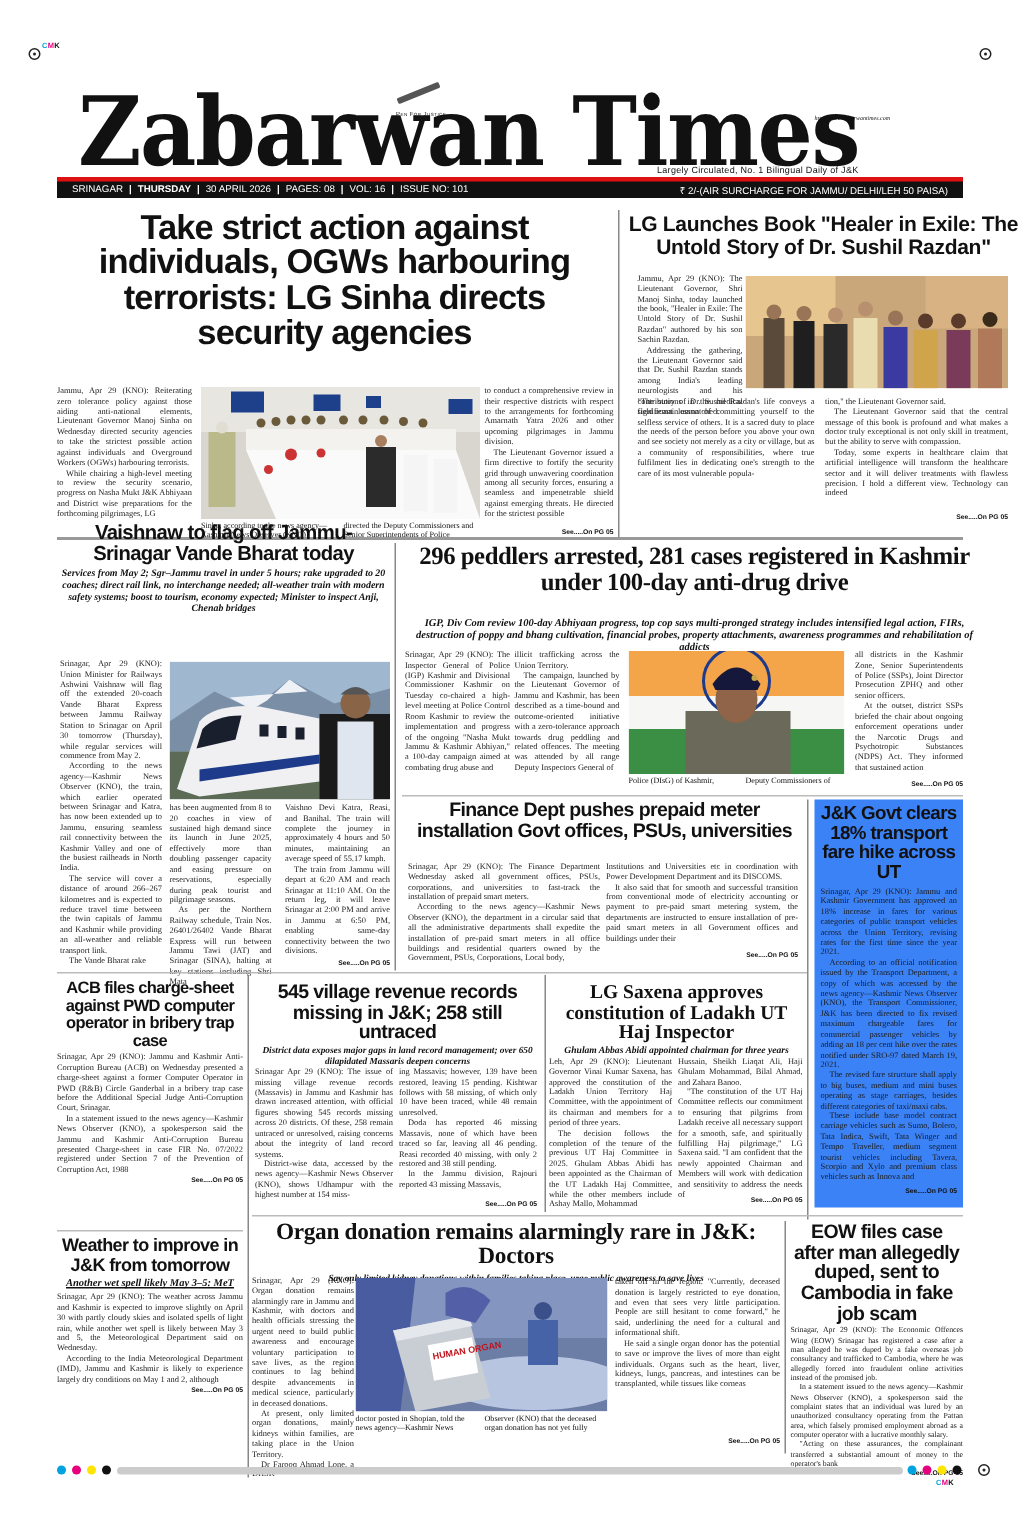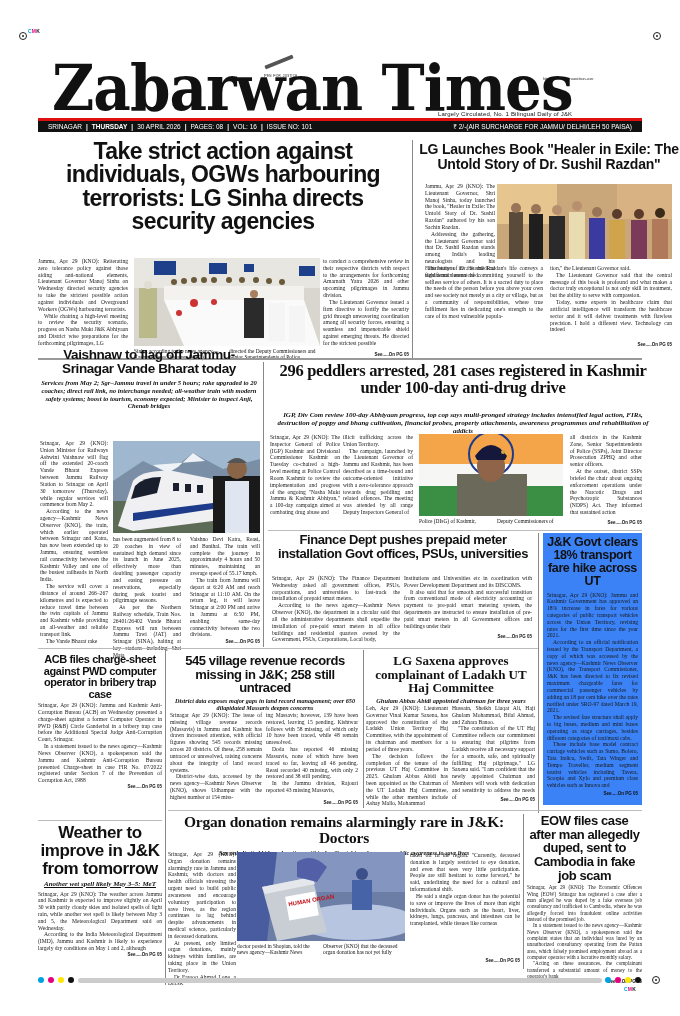--- a/index.html
+++ b/index.html
@@ -275,21 +275,21 @@
     <p>Srinagar, Apr 29 (KNO): Jammu and Kashmir Anti-Corruption Bureau (ACB) on Wednesday presented a charge-sheet against a former Computer Operator in PWD (R&amp;B) Circle Ganderbal in a bribery trap case before the Additional Special Judge Anti-Corruption Court, Srinagar.</p>
     <p>In a statement issued to the news agency—Kashmir News Observer (KNO), a spokesperson said the Jammu and Kashmir Anti-Corruption Bureau presented Charge-sheet in case FIR No. 07/2022 registered under Section 7 of the Prevention of Corruption Act, 1988</p>
   </div>
   <div class="see">See.....On PG 05</div>
 </div>
 
 <div class="abs rule-h" style="left:38px;top:820px;width:124px;"></div>
 <div class="abs rule-v" style="left:165px;top:650px;height:335px;"></div>
 
 <div class="abs" style="left:38px;top:824px;width:124px;">
-  <div class="hl-cond" style="font-size:17px;">Weather to improve in J&amp;K from tomorrow</div>
+  <div class="hl-cond" style="font-size:12px;">Weather to improve in J&amp;K from tomorrow</div>
   <div class="deck" style="font-size:7px;margin-top:2px;text-decoration:underline;">Another wet spell likely May 3–5: MeT</div>
   <div class="body" style="margin-top:3px;">
     <p>Srinagar, Apr 29 (KNO): The weather across Jammu and Kashmir is expected to improve slightly on April 30 with partly cloudy skies and isolated spells of light rain, while another wet spell is likely between May 3 and 5, the Meteorological Department said on Wednesday.</p>
     <p>According to the India Meteorological Department (IMD), Jammu and Kashmir is likely to experience largely dry conditions on May 1 and 2, although</p>
   </div>
   <div class="see">See.....On PG 05</div>
 </div>
 
 <div class="abs" style="left:168px;top:654px;width:194px;">
   <div class="hl-cond" style="font-size:13px;">545 village revenue records missing in J&amp;K; 258 still untraced</div>
@@ -302,21 +302,21 @@
 <div class="abs body" style="left:266px;top:712px;width:92px;">
   <p style="text-indent:0">ing Massavis; however, 139 have been restored, leaving 15 pending. Kishtwar follows with 58 missing, of which only 10 have been traced, while 48 remain unresolved.</p>
   <p>Doda has reported 46 missing Massavis, none of which have been traced so far, leaving all 46 pending. Reasi recorded 40 missing, with only 2 restored and 38 still pending.</p>
   <p>In the Jammu division, Rajouri reported 43 missing Massavis,</p>
 </div>
 <div class="abs see" style="left:300px;top:800px;width:58px;">See.....On PG 05</div>
 
 <div class="abs rule-v" style="left:363px;top:650px;height:158px;"></div>
 
 <div class="abs" style="left:366px;top:654px;width:170px;">
-  <div class="hl-serif" style="font-size:13px;">LG Saxena approves complainant of Ladakh UT Haj Committee</div>
+  <div class="hl-serif" style="font-size:13px;">LG Saxena approves constitution of Ladakh UT Haj Inspector</div>
   <div class="deck" style="font-size:6.4px;margin-top:2px;">Ghulam Abbas Abidi appointed chairman for three years</div>
 </div>
 <div class="abs body" style="left:366px;top:705px;width:82px;">
   <p>Leh, Apr 29 (KNO): Lieutenant Governor Vinai Kumar Saxena, has approved the constitution of the Ladakh Union Territory Haj Committee, with the appointment of its chairman and members for a period of three years.</p>
   <p>The decision follows the completion of the tenure of the previous UT Haj Committee in 2025. Ghulam Abbas Abidi has been appointed as the Chairman of the UT Ladakh Haj Committee, while the other members include Ashay Mallo, Mohammad</p>
 </div>
 <div class="abs body" style="left:452px;top:705px;width:83px;">
   <p style="text-indent:0">Hussain, Sheikh Liaqat Ali, Haji Ghulam Mohammad, Bilal Ahmad, and Zahara Banoo.</p>
   <p>"The constitution of the UT Haj Committee reflects our commitment to ensuring that pilgrims from Ladakh receive all necessary support for a smooth, safe, and spiritually fulfilling Haj pilgrimage," LG Saxena said. "I am confident that the newly appointed Chairman and Members will work with dedication and sensitivity to address the needs of</p>
 </div>

